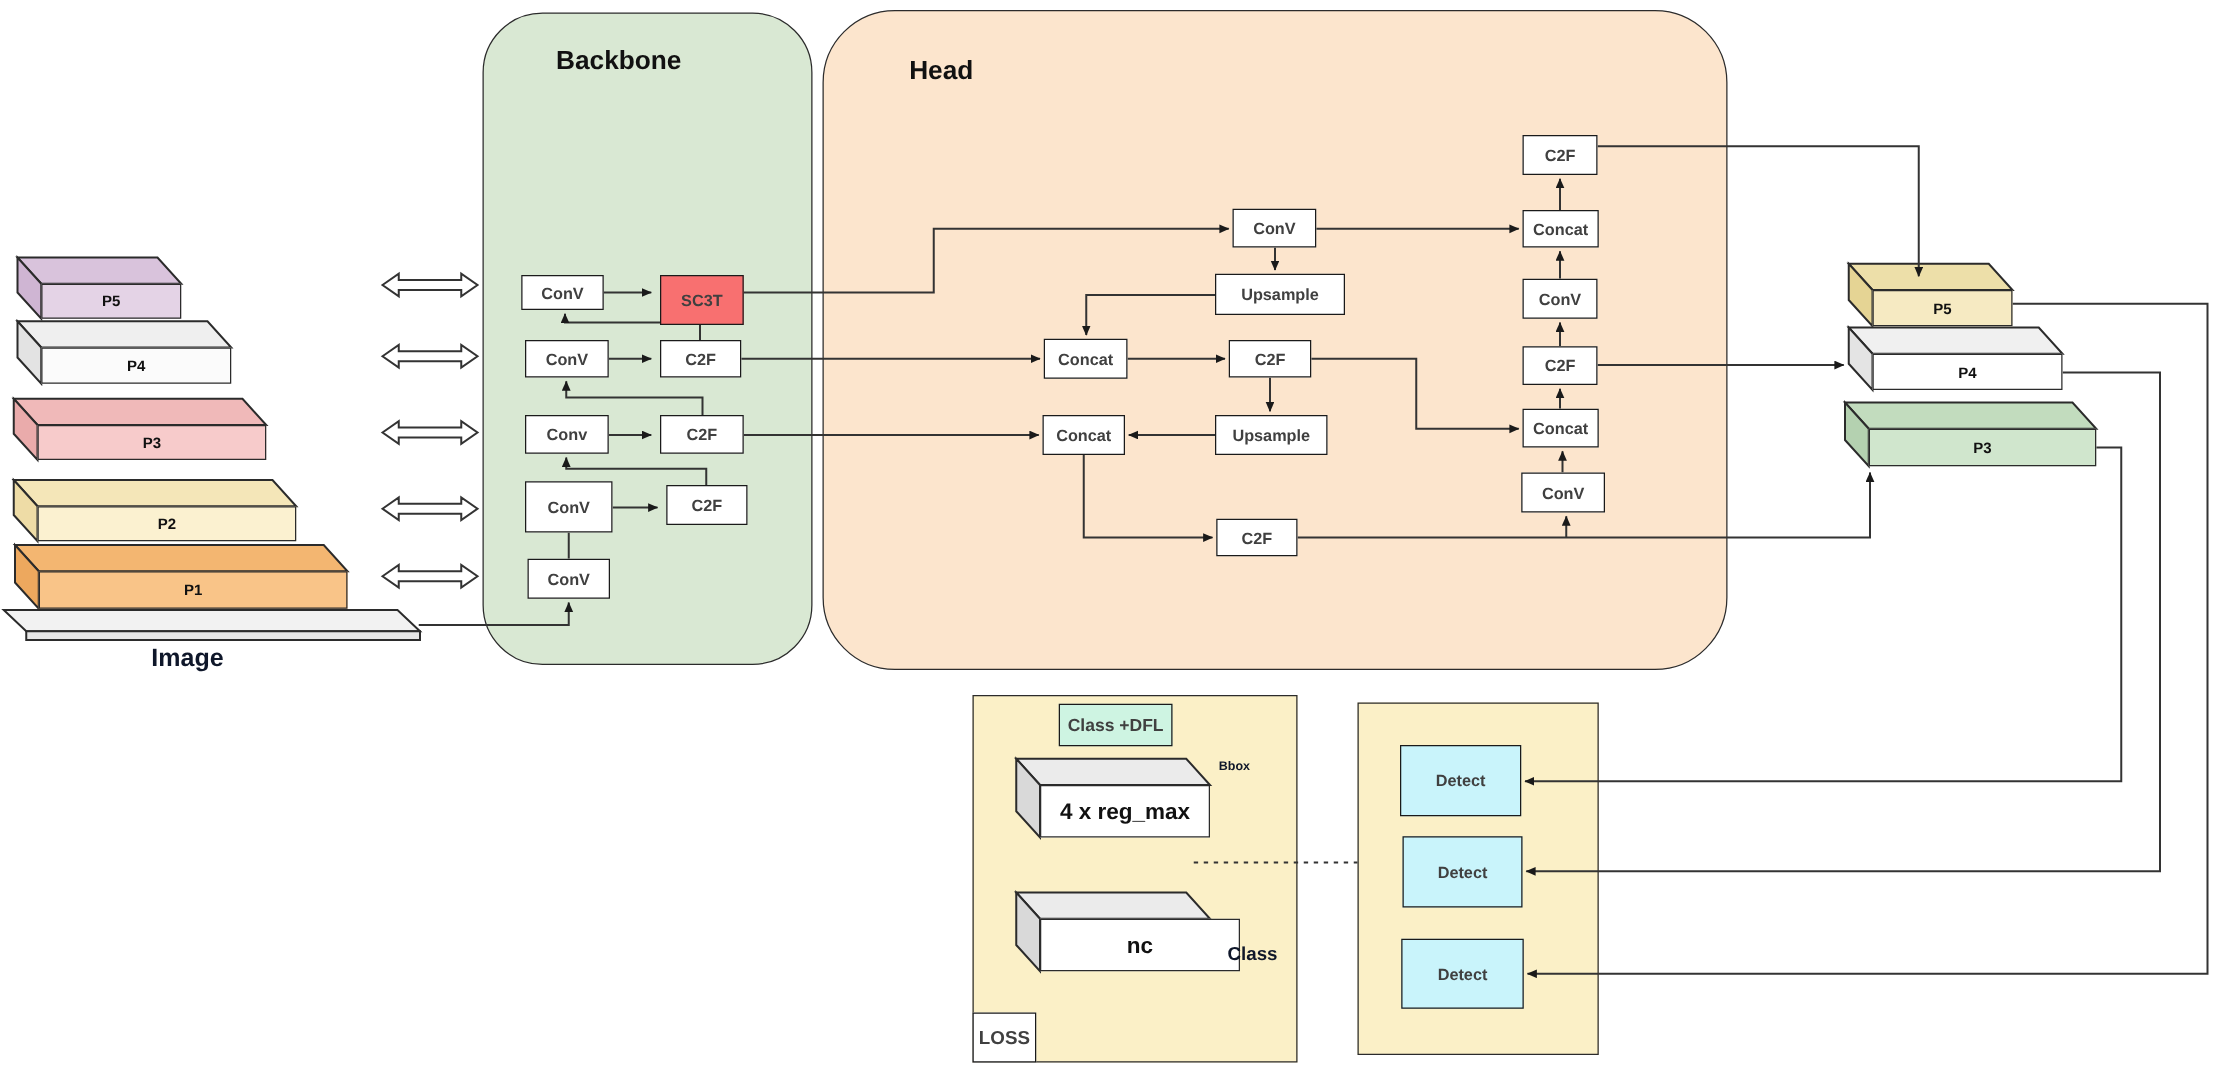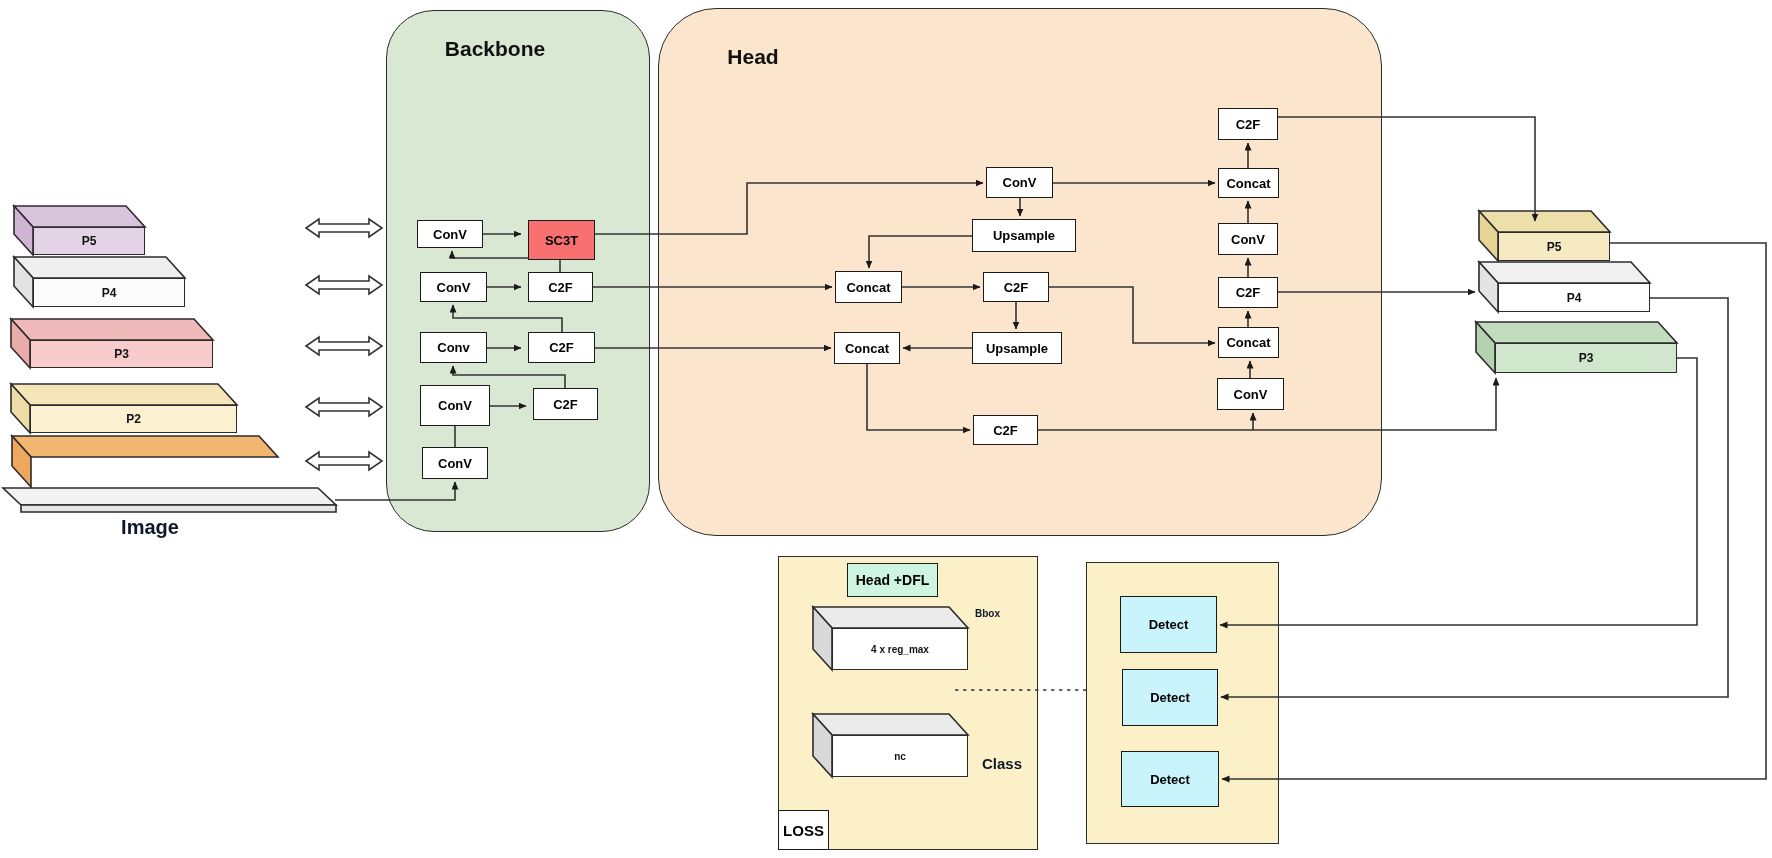--- a/index.html
+++ b/index.html
@@ -6,29 +6,29 @@
   #canvas{position:relative;width:1772px;height:858px;background:#ffffff;overflow:hidden;
           font-family:"Liberation Sans",sans-serif;}
   .panel{position:absolute;border:1.6px solid #2b2b2b;box-sizing:border-box;}
   .panel.backbone{left:386px;top:10px;width:264px;height:522px;border-radius:48px;background:#d9e8d3;}
   .panel.head{left:658px;top:8px;width:724px;height:528px;border-radius:58px;background:#fce5cd;}
   .panel.loss{left:778px;top:556px;width:260px;height:294px;background:#fbf0c7;border-width:1.8px;}
   .panel.detect{left:1086px;top:562px;width:193px;height:282px;background:#fbf0c7;border-width:1.8px;}
   .ptitle{position:absolute;font-weight:700;font-size:21px;color:#111;text-align:center;}
   .node{position:absolute;background:#ffffff;border:1.6px solid #1a1a1a;box-sizing:border-box;
         display:flex;align-items:center;justify-content:center;
-        font-weight:700;font-size:13px;color:#000000;z-index:3;}
+        font-weight:700;font-size:13px;color:#404040;z-index:3;}
   .node.red{background:#f87070;}
   .node.cyan{background:#c9f4fb;}
   .node.mint{background:#cef4e2;font-size:14px;}
   .node.loss-tag{font-size:15px;}
   .face{position:absolute;border:1.6px solid #2b2b2b;box-sizing:border-box;
         display:flex;align-items:center;justify-content:center;
         font-weight:700;font-size:12px;color:#111;z-index:3;}
-  .face.slab{font-size:10px;}
+  .face.slab{font-size:18px;}
   .lbl{position:absolute;font-weight:700;color:#0f172a;z-index:3;}
   svg#wires{position:absolute;left:0;top:0;z-index:2;pointer-events:none;}
   svg#shapes{position:absolute;left:0;top:0;z-index:1;pointer-events:none;}
 </style>
 </head>
 <body>
 
 <div id="canvas">
 
   <div class="panel backbone"></div>
@@ -126,20 +126,21 @@
     </g>
   </svg>
 
   <div class="ptitle" style="left:430px;top:37px;width:130px;">Backbone</div>
   <div class="ptitle" style="left:660px;top:45px;width:90px;padding-left:48px;">Head</div>
 
   <div class="face" style="left:33px;top:227px;width:112px;height:28px;background:#e4d3e6;">P5</div>
   <div class="face" style="left:33px;top:278px;width:152px;height:29px;background:#fbfbfb;">P4</div>
   <div class="face" style="left:30px;top:340px;width:183px;height:28px;background:#f7cbcb;">P3</div>
   <div class="face" style="left:30px;top:405px;width:207px;height:28px;background:#fbf1d0;">P2</div>
+  <div class="face" style="left:31px;top:457px;width:247px;height:30px;background:#f9c488;">P1</div>
   <div class="lbl" style="left:90px;top:516px;width:120px;font-size:20px;text-align:center;">Image</div>
 
   <div class="node" style="left:417px;top:220px;width:66px;height:28px;">ConV</div>
   <div class="node red" style="left:528px;top:220px;width:67px;height:40px;">SC3T</div>
   <div class="node" style="left:420px;top:272px;width:67px;height:30px;">ConV</div>
   <div class="node" style="left:528px;top:272px;width:65px;height:30px;">C2F</div>
   <div class="node" style="left:420px;top:332px;width:67px;height:31px;">Conv</div>
   <div class="node" style="left:528px;top:332px;width:67px;height:31px;">C2F</div>
   <div class="node" style="left:420px;top:385px;width:70px;height:41px;">ConV</div>
   <div class="node" style="left:533px;top:388px;width:65px;height:32px;">C2F</div>
@@ -157,24 +158,24 @@
   <div class="node" style="left:1218px;top:168px;width:61px;height:30px;">Concat</div>
   <div class="node" style="left:1218px;top:223px;width:60px;height:32px;">ConV</div>
   <div class="node" style="left:1218px;top:277px;width:60px;height:31px;">C2F</div>
   <div class="node" style="left:1218px;top:327px;width:61px;height:31px;">Concat</div>
   <div class="node" style="left:1217px;top:378px;width:67px;height:32px;">ConV</div>
 
   <div class="face" style="left:1498px;top:232px;width:112px;height:29px;background:#f6eac2;">P5</div>
   <div class="face" style="left:1498px;top:283px;width:152px;height:29px;background:#ffffff;">P4</div>
   <div class="face" style="left:1495px;top:343px;width:182px;height:30px;background:#d0e6cd;">P3</div>
 
-  <div class="node mint" style="left:847px;top:563px;width:91px;height:34px;">Head +DFL</div>
+  <div class="node mint" style="left:847px;top:563px;width:91px;height:34px;">Class +DFL</div>
   <div class="face slab" style="left:832px;top:628px;width:136px;height:42px;background:#ffffff;">4 x reg_max</div>
   <div class="lbl" style="left:975px;top:608px;width:55px;font-size:10px;">Bbox</div>
-  <div class="face slab" style="left:832px;top:735px;width:136px;height:42px;background:#ffffff;">nc</div>
+  <div class="face slab" style="left:832px;top:735px;width:160px;height:42px;background:#ffffff;">nc</div>
   <div class="lbl" style="left:982px;top:755px;width:60px;font-size:15px;">Class</div>
   <div class="node loss-tag" style="left:778px;top:810px;width:51px;height:40px;">LOSS</div>
 
   <div class="node cyan" style="left:1120px;top:596px;width:97px;height:57px;">Detect</div>
   <div class="node cyan" style="left:1122px;top:669px;width:96px;height:57px;">Detect</div>
   <div class="node cyan" style="left:1121px;top:751px;width:98px;height:56px;">Detect</div>
 
 </div>
 
 </body></html>

